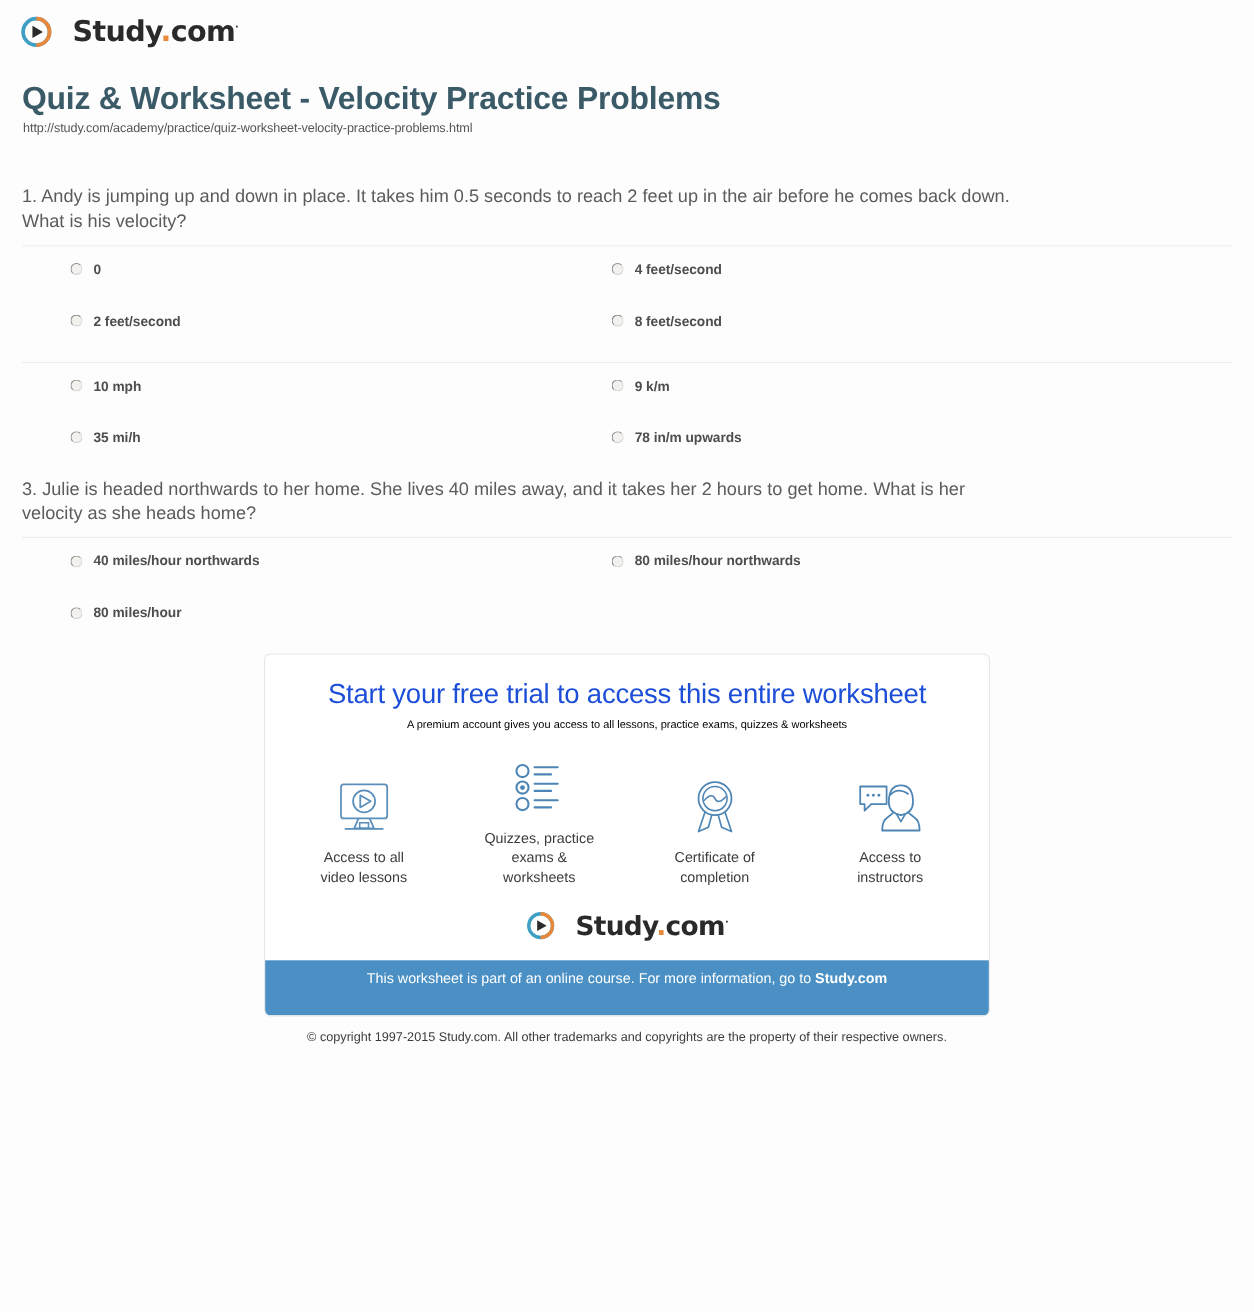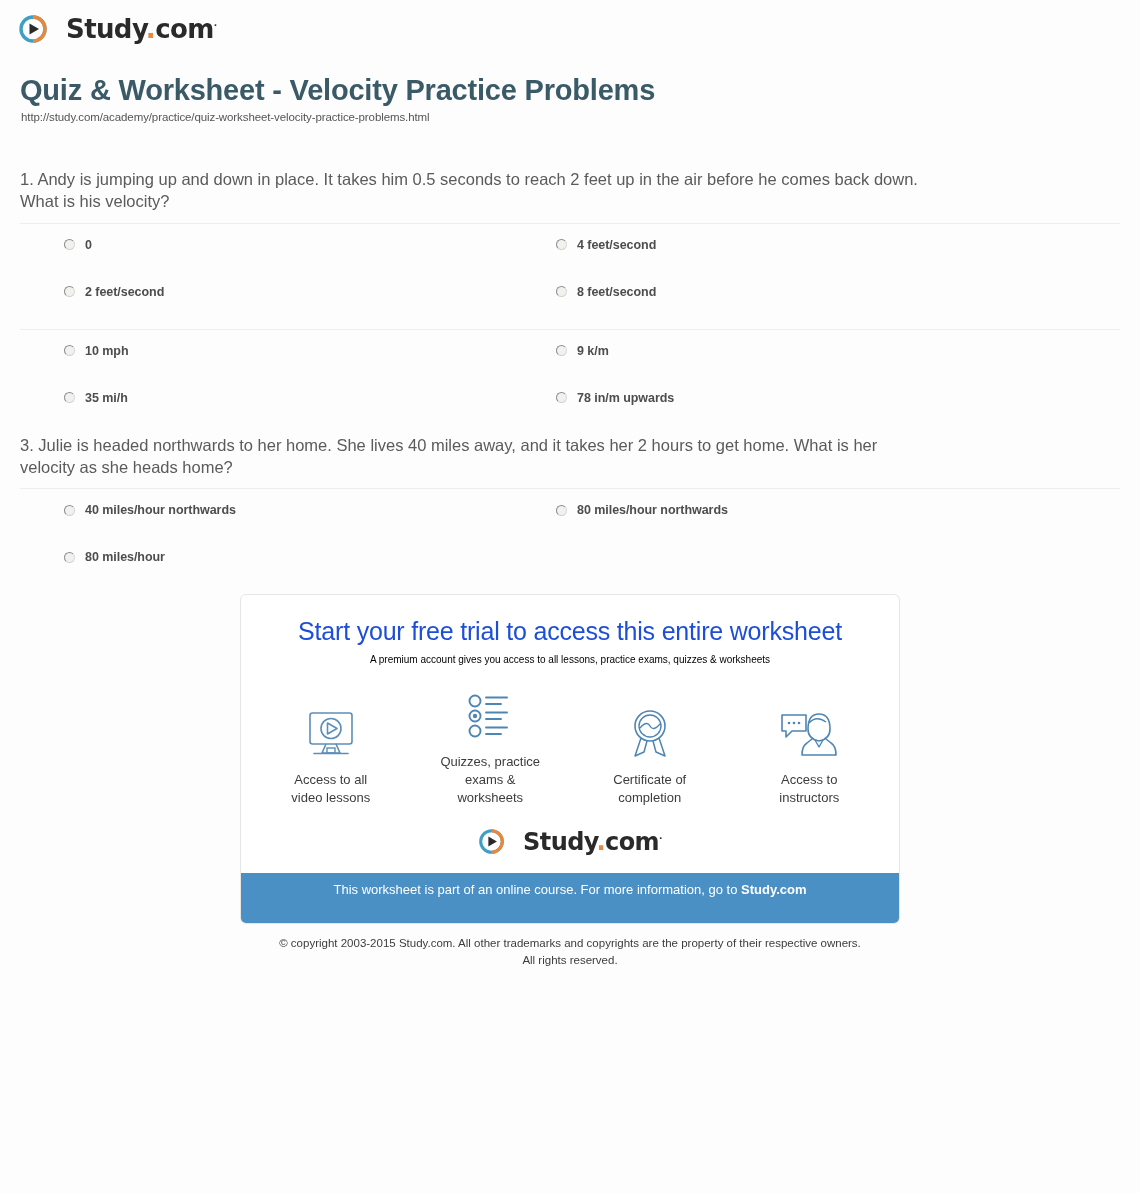--- a/index.html
+++ b/index.html
@@ -373,15 +373,14 @@
         <span class="logo-word"><span>Study</span><span class="dot">.</span><span>com</span><span class="tm">·</span></span>
       </div>
     </div>
 
     <div class="promo-banner"><span>This worksheet is part of an online course. For more information, go to </span><b>Study.com</b></div>
 
   </div>
 </div>
 
 <div class="copyright">
-  <div>© copyright 2003-2015 Study.com. All other trademarks and copyrights are the property of their respective owners.</div>
-  <div>All rights reserved.</div>
+  <div>© copyright 1997-2015 Study.com. All other trademarks and copyrights are the property of their respective owners.</div>
 </div>
 
 </body></html>

